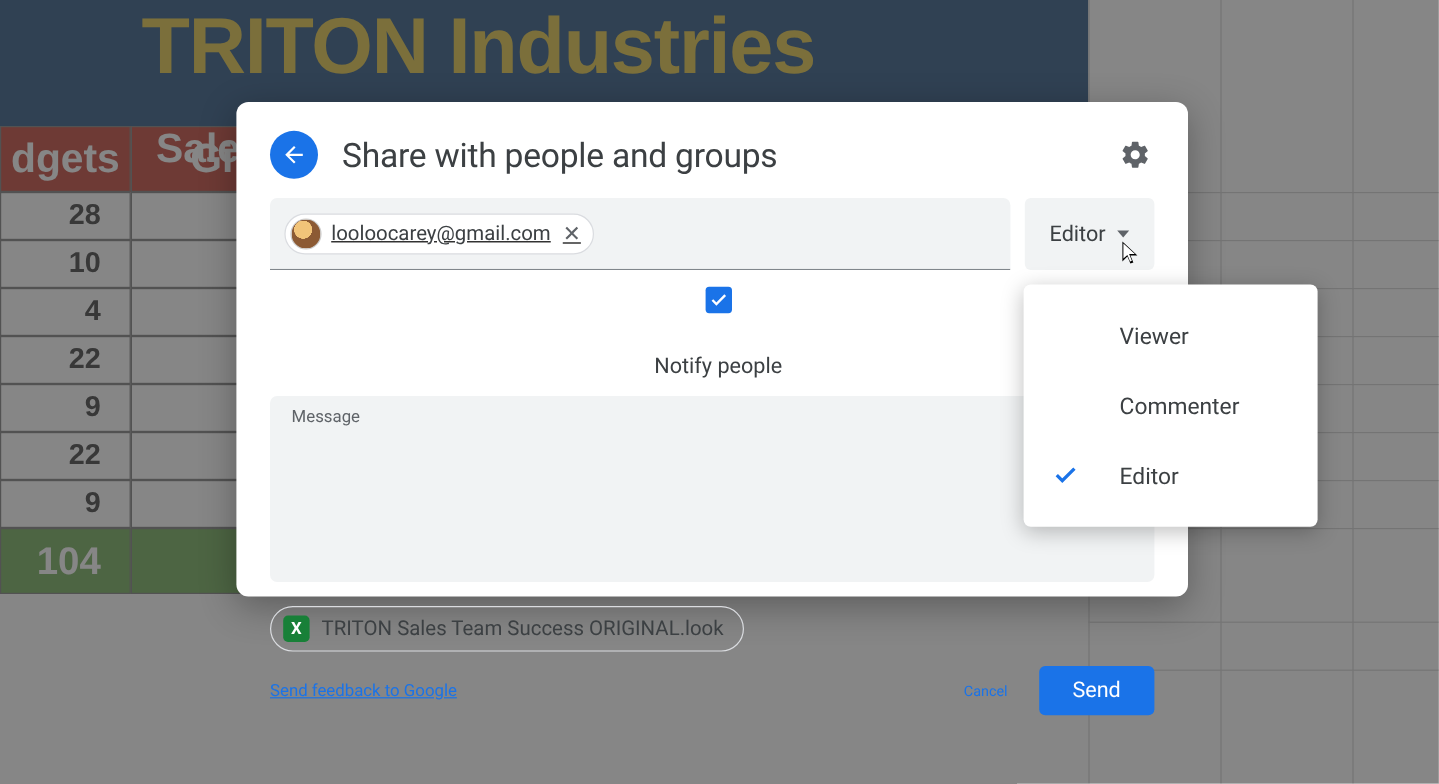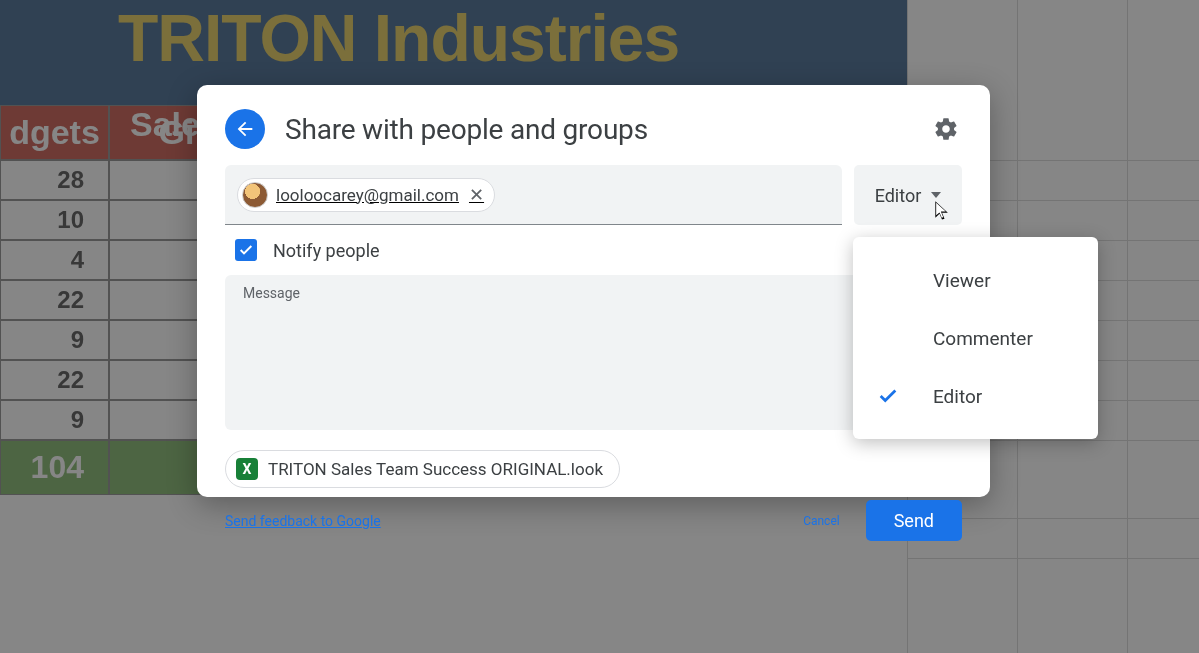--- a/index.html
+++ b/index.html
@@ -192,22 +192,23 @@
     width: 0; height: 0;
     border-left: 5px solid transparent;
     border-right: 5px solid transparent;
     border-top: 6px solid #5f6368;
   }
 
   .notify-row {
     margin-top: 14px;
     display: flex;
     align-items: center;
-    gap: 16px;
+    gap: 34px;
     padding-left: 10px;
+    flex-direction: column;
   }
   .checkbox {
     width: 22px; height: 22px;
     background: #1a73e8;
     border-radius: 3px;
     display:flex; align-items:center; justify-content:center;
   }
   .checkbox svg { width:16px; height:16px; stroke:#fff; stroke-width:3; fill:none; }
   .notify-label { font-size: 18px; color: #3c4043; }
 

